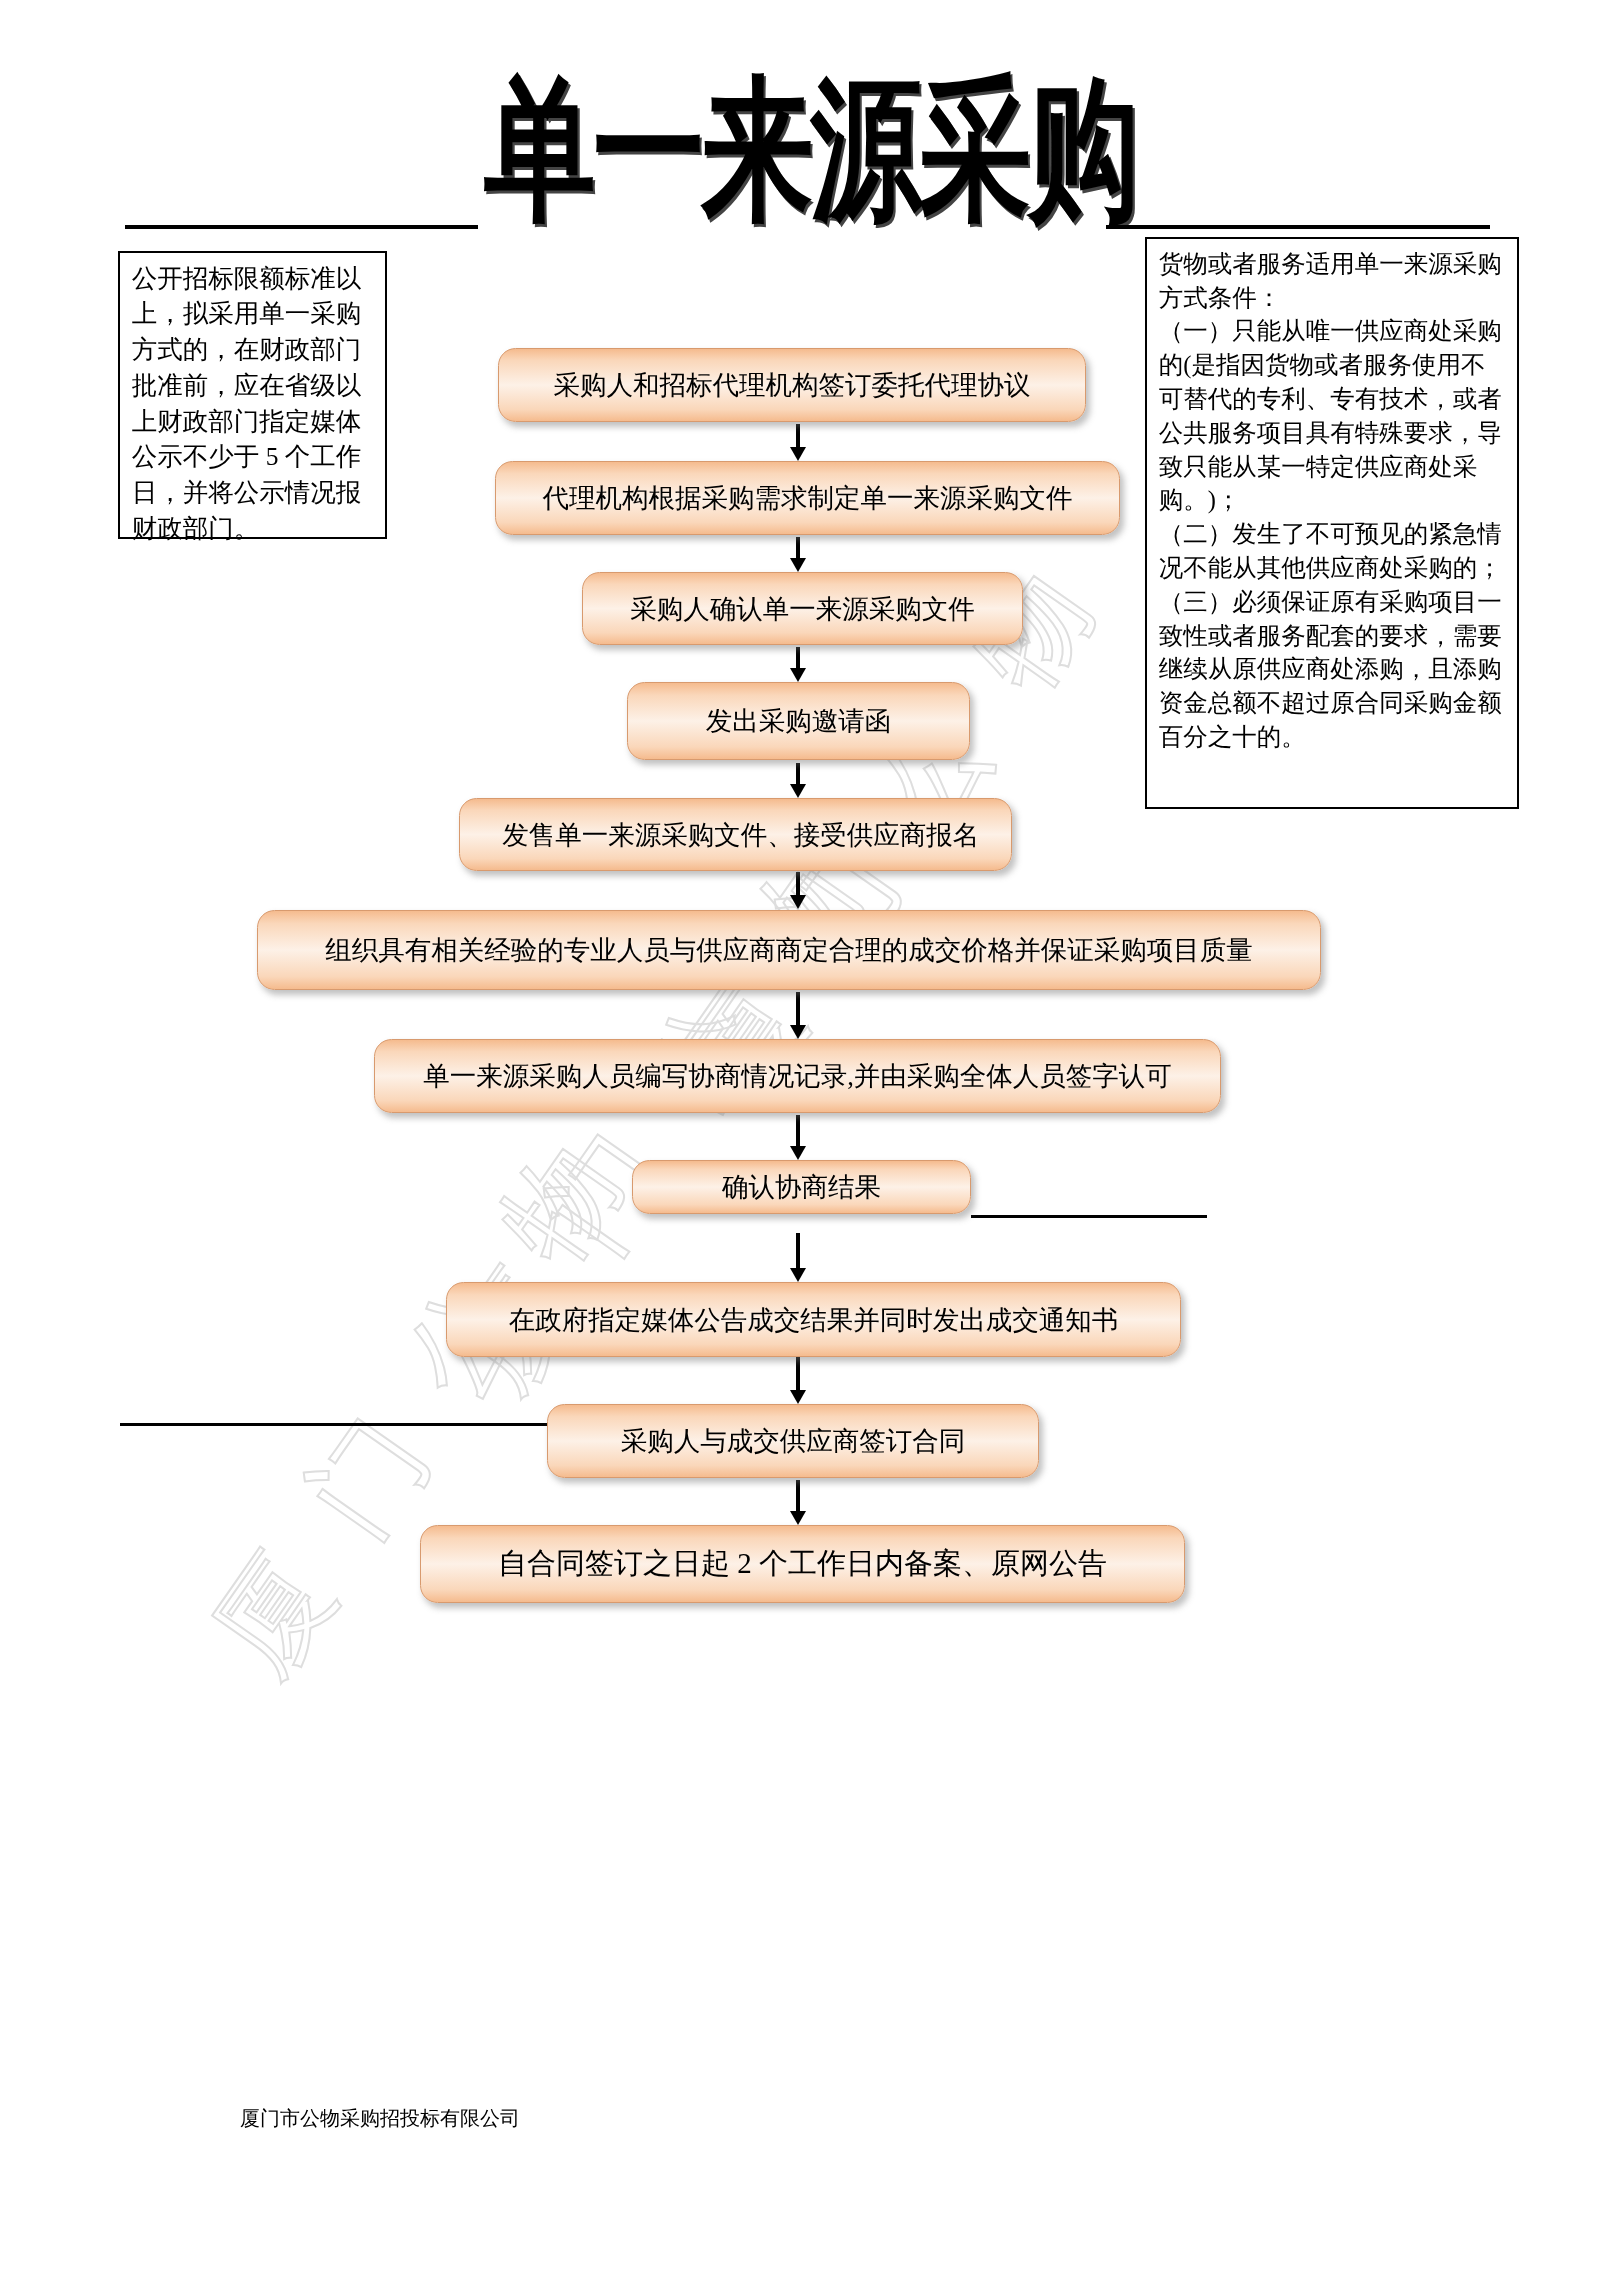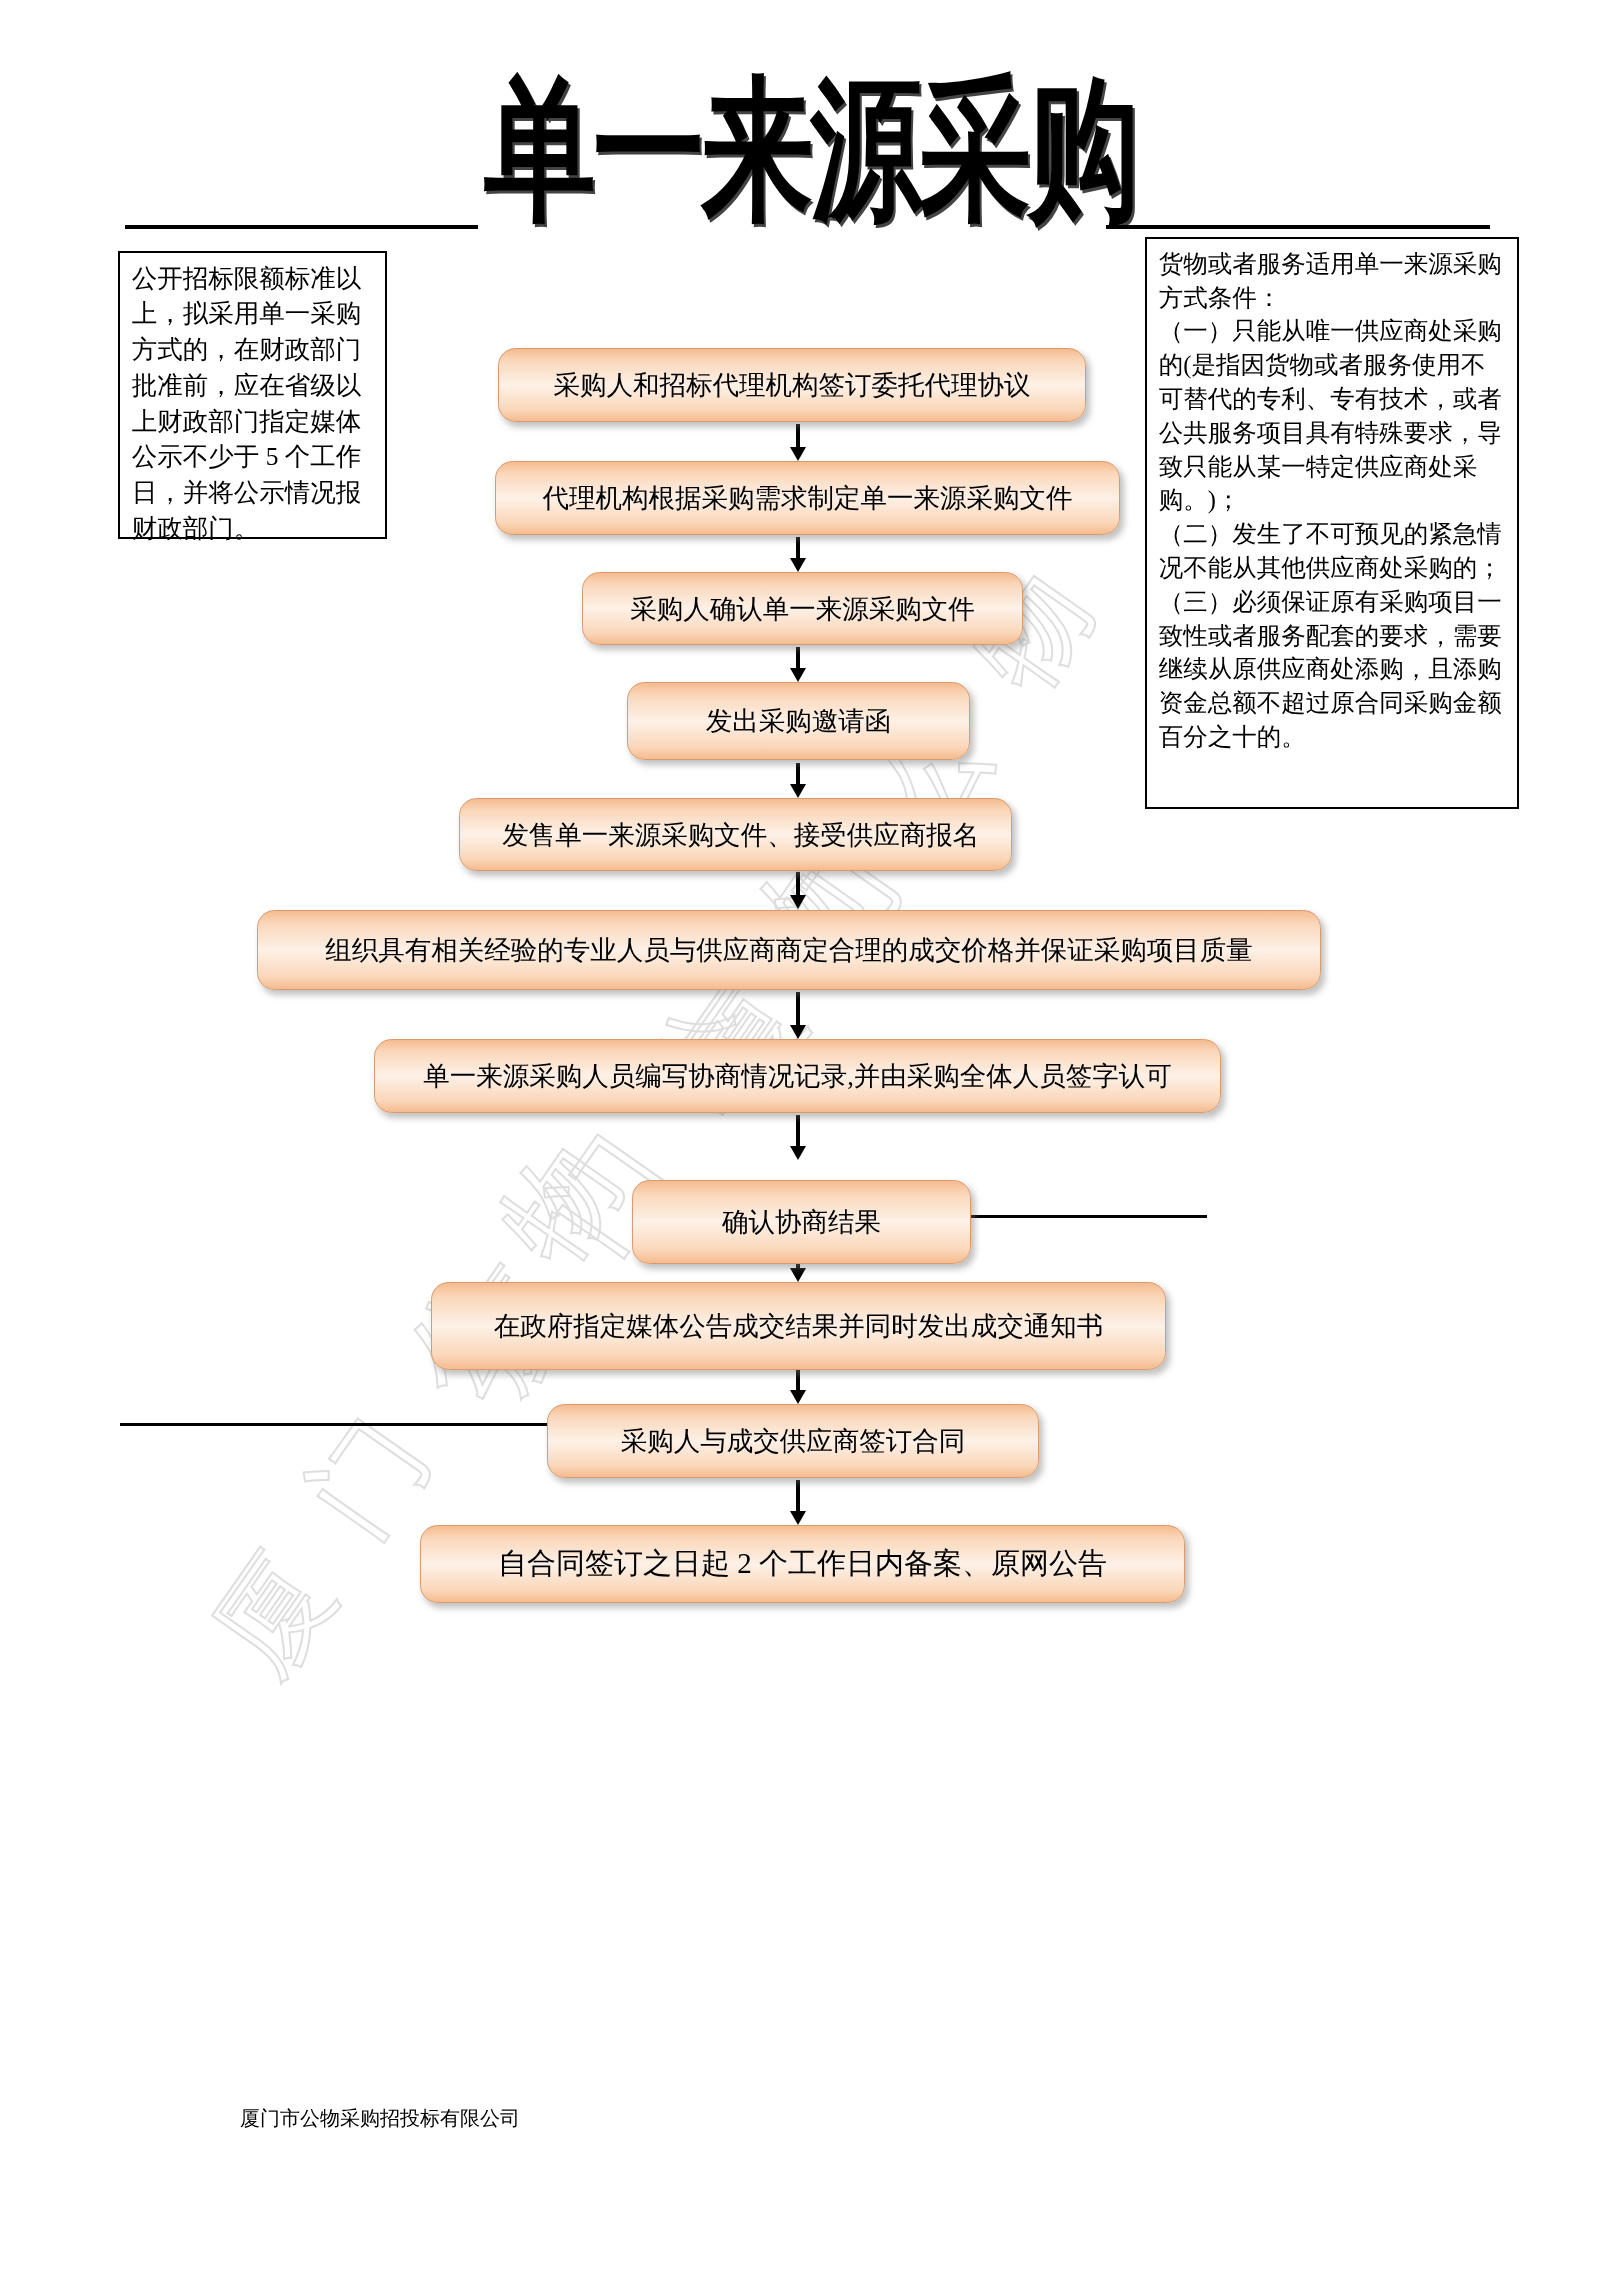--- a/index.html
+++ b/index.html
@@ -74,22 +74,22 @@
     padding:0 13.7px;
     z-index:3;
   }
   .s1{left:498px;top:348px;width:588px;height:74px;}
   .s2{left:495px;top:461px;width:625px;height:74px;}
   .s3{left:582px;top:572px;width:441px;height:73px;font-family:Liberation Mono, monospace;}
   .s4{left:627px;top:682px;width:343px;height:78px;}
   .s5{left:459px;top:798px;width:553px;height:73px;padding-left:24px;}
   .s6{left:257px;top:910px;width:1064px;height:80px;}
   .s7{left:374px;top:1039px;width:847px;height:74px;}
-  .s8{left:632px;top:1160px;width:339px;height:84px;margin-top:20px;}
-  .s9{left:431px;top:1282px;width:735px;height:88px;}
+  .s8{left:632px;top:1160px;width:339px;height:54px;}
+  .s9{left:446px;top:1282px;width:735px;height:75px;}
   .s10{left:547px;top:1404px;width:492px;height:74px;}
   .s11{left:420px;top:1525px;width:765px;height:78px;font-size:29px;}
   
   .arrow{position:absolute;width:3.9px;background:#000;left:796px;z-index:2;}
   .arrow::after{
     content:"";position:absolute;bottom:-13.7px;left:50%;
     transform:translateX(-50%);
     border-left:8.8px solid transparent;border-right:8.8px solid transparent;
     border-top:14.7px solid #000;
   }

